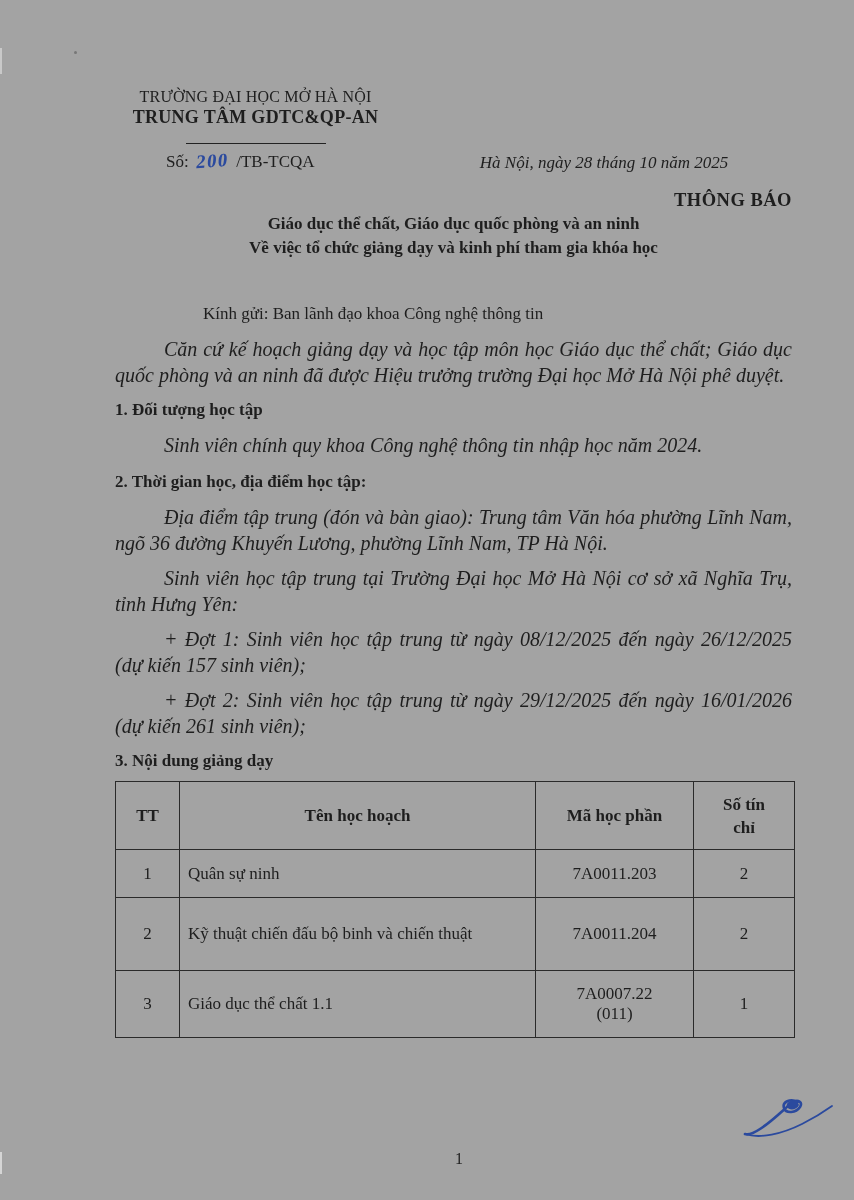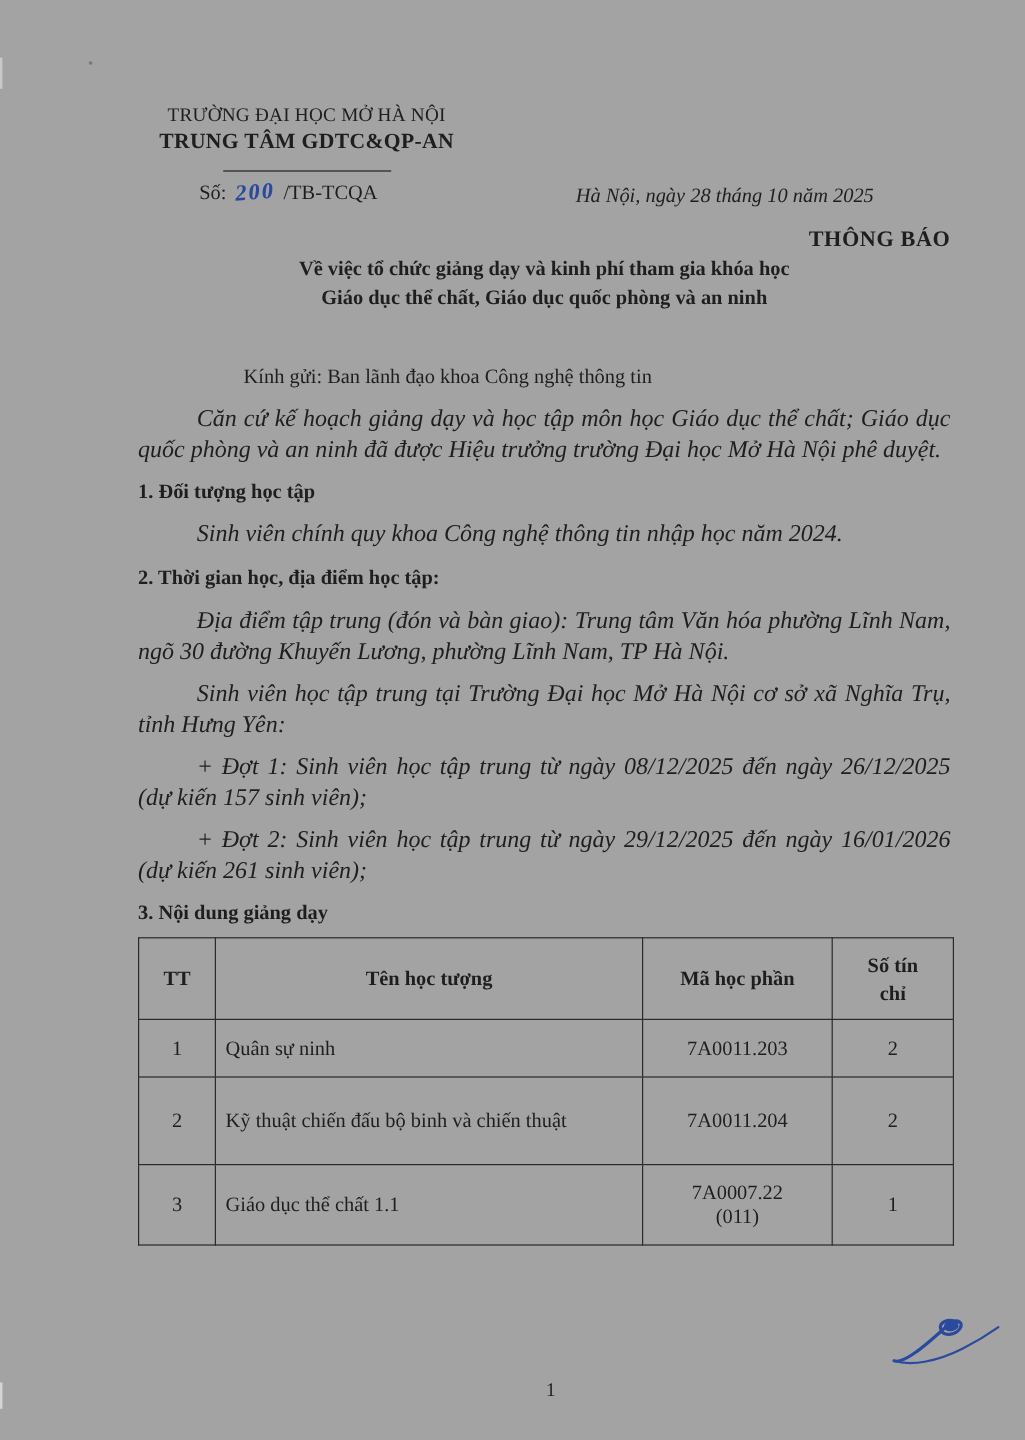--- a/index.html
+++ b/index.html
@@ -90,49 +90,49 @@
     <span>Số:</span>
     <span class="ref-number">200</span>
     <span>/TB-TCQA</span>
   </div>
 
   <div class="date-line">Hà Nội, ngày 28  tháng 10 năm 2025</div>
 
   <div class="main">
 
     <div class="doc-title">THÔNG BÁO</div>
+    <div class="doc-subtitle">Giáo dục thể chất, Giáo dục quốc phòng và an ninh</div>
     <div class="doc-subtitle">Về việc tổ chức giảng dạy và kinh phí tham gia khóa học</div>
-    <div class="doc-subtitle">Giáo dục thể chất, Giáo dục quốc phòng và an ninh</div>
 
     <div class="recipient">Kính gửi: Ban lãnh đạo khoa Công nghệ thông tin</div>
 
     <div class="para">Căn cứ kế hoạch giảng dạy và học tập môn học Giáo dục thể chất; Giáo dục quốc phòng và an ninh đã được Hiệu trưởng trường Đại học Mở Hà Nội phê duyệt.</div>
 
     <div class="heading">1. Đối tượng học tập</div>
     <div class="para">Sinh viên chính quy khoa Công nghệ thông tin nhập học năm 2024.</div>
 
     <div class="heading heading2">2. Thời gian học, địa điểm học tập:</div>
-    <div class="para">Địa điểm tập trung (đón và bàn giao): Trung tâm Văn hóa phường Lĩnh Nam, ngõ 30 đường Khuyến Lương, phường Lĩnh Nam, TP Hà Nội.</div>
+    <div class="para">Địa điểm tập trung (đón và bàn giao): Trung tâm Văn hóa phường Lĩnh Nam, ngõ 36 đường Khuyến Lương, phường Lĩnh Nam, TP Hà Nội.</div>
     <div class="para">Sinh viên học tập trung tại Trường Đại học Mở Hà Nội cơ sở xã Nghĩa Trụ, tỉnh Hưng Yên:</div>
     <div class="para">+ Đợt 1: Sinh viên học tập trung từ ngày 08/12/2025 đến ngày 26/12/2025 (dự kiến 157 sinh viên);</div>
     <div class="para">+ Đợt 2: Sinh viên học tập trung từ ngày 29/12/2025 đến ngày 16/01/2026 (dự kiến 261 sinh viên);</div>
 
     <div class="heading">3. Nội dung giảng dạy</div>
 
     <table class="course-table">
       <colgroup>
         <col class="c-tt">
           <col class="c-ten">
           <col class="c-ma">
           <col class="c-tc">
       </colgroup>
       <thead>
         <tr>
           <th>TT</th>
-          <th>Tên học tượng</th>
+          <th>Tên học hoạch</th>
           <th>Mã học phần</th>
           <th class="th-narrow"><span>Số tín chỉ</span></th>
         </tr>
       </thead>
       <tbody>
         <tr class="row-1">
           <td class="cell-center">1</td>
           <td class="cell-name">Quân sự ninh</td>
           <td class="cell-center">
             <div>7A0011.203</div>

